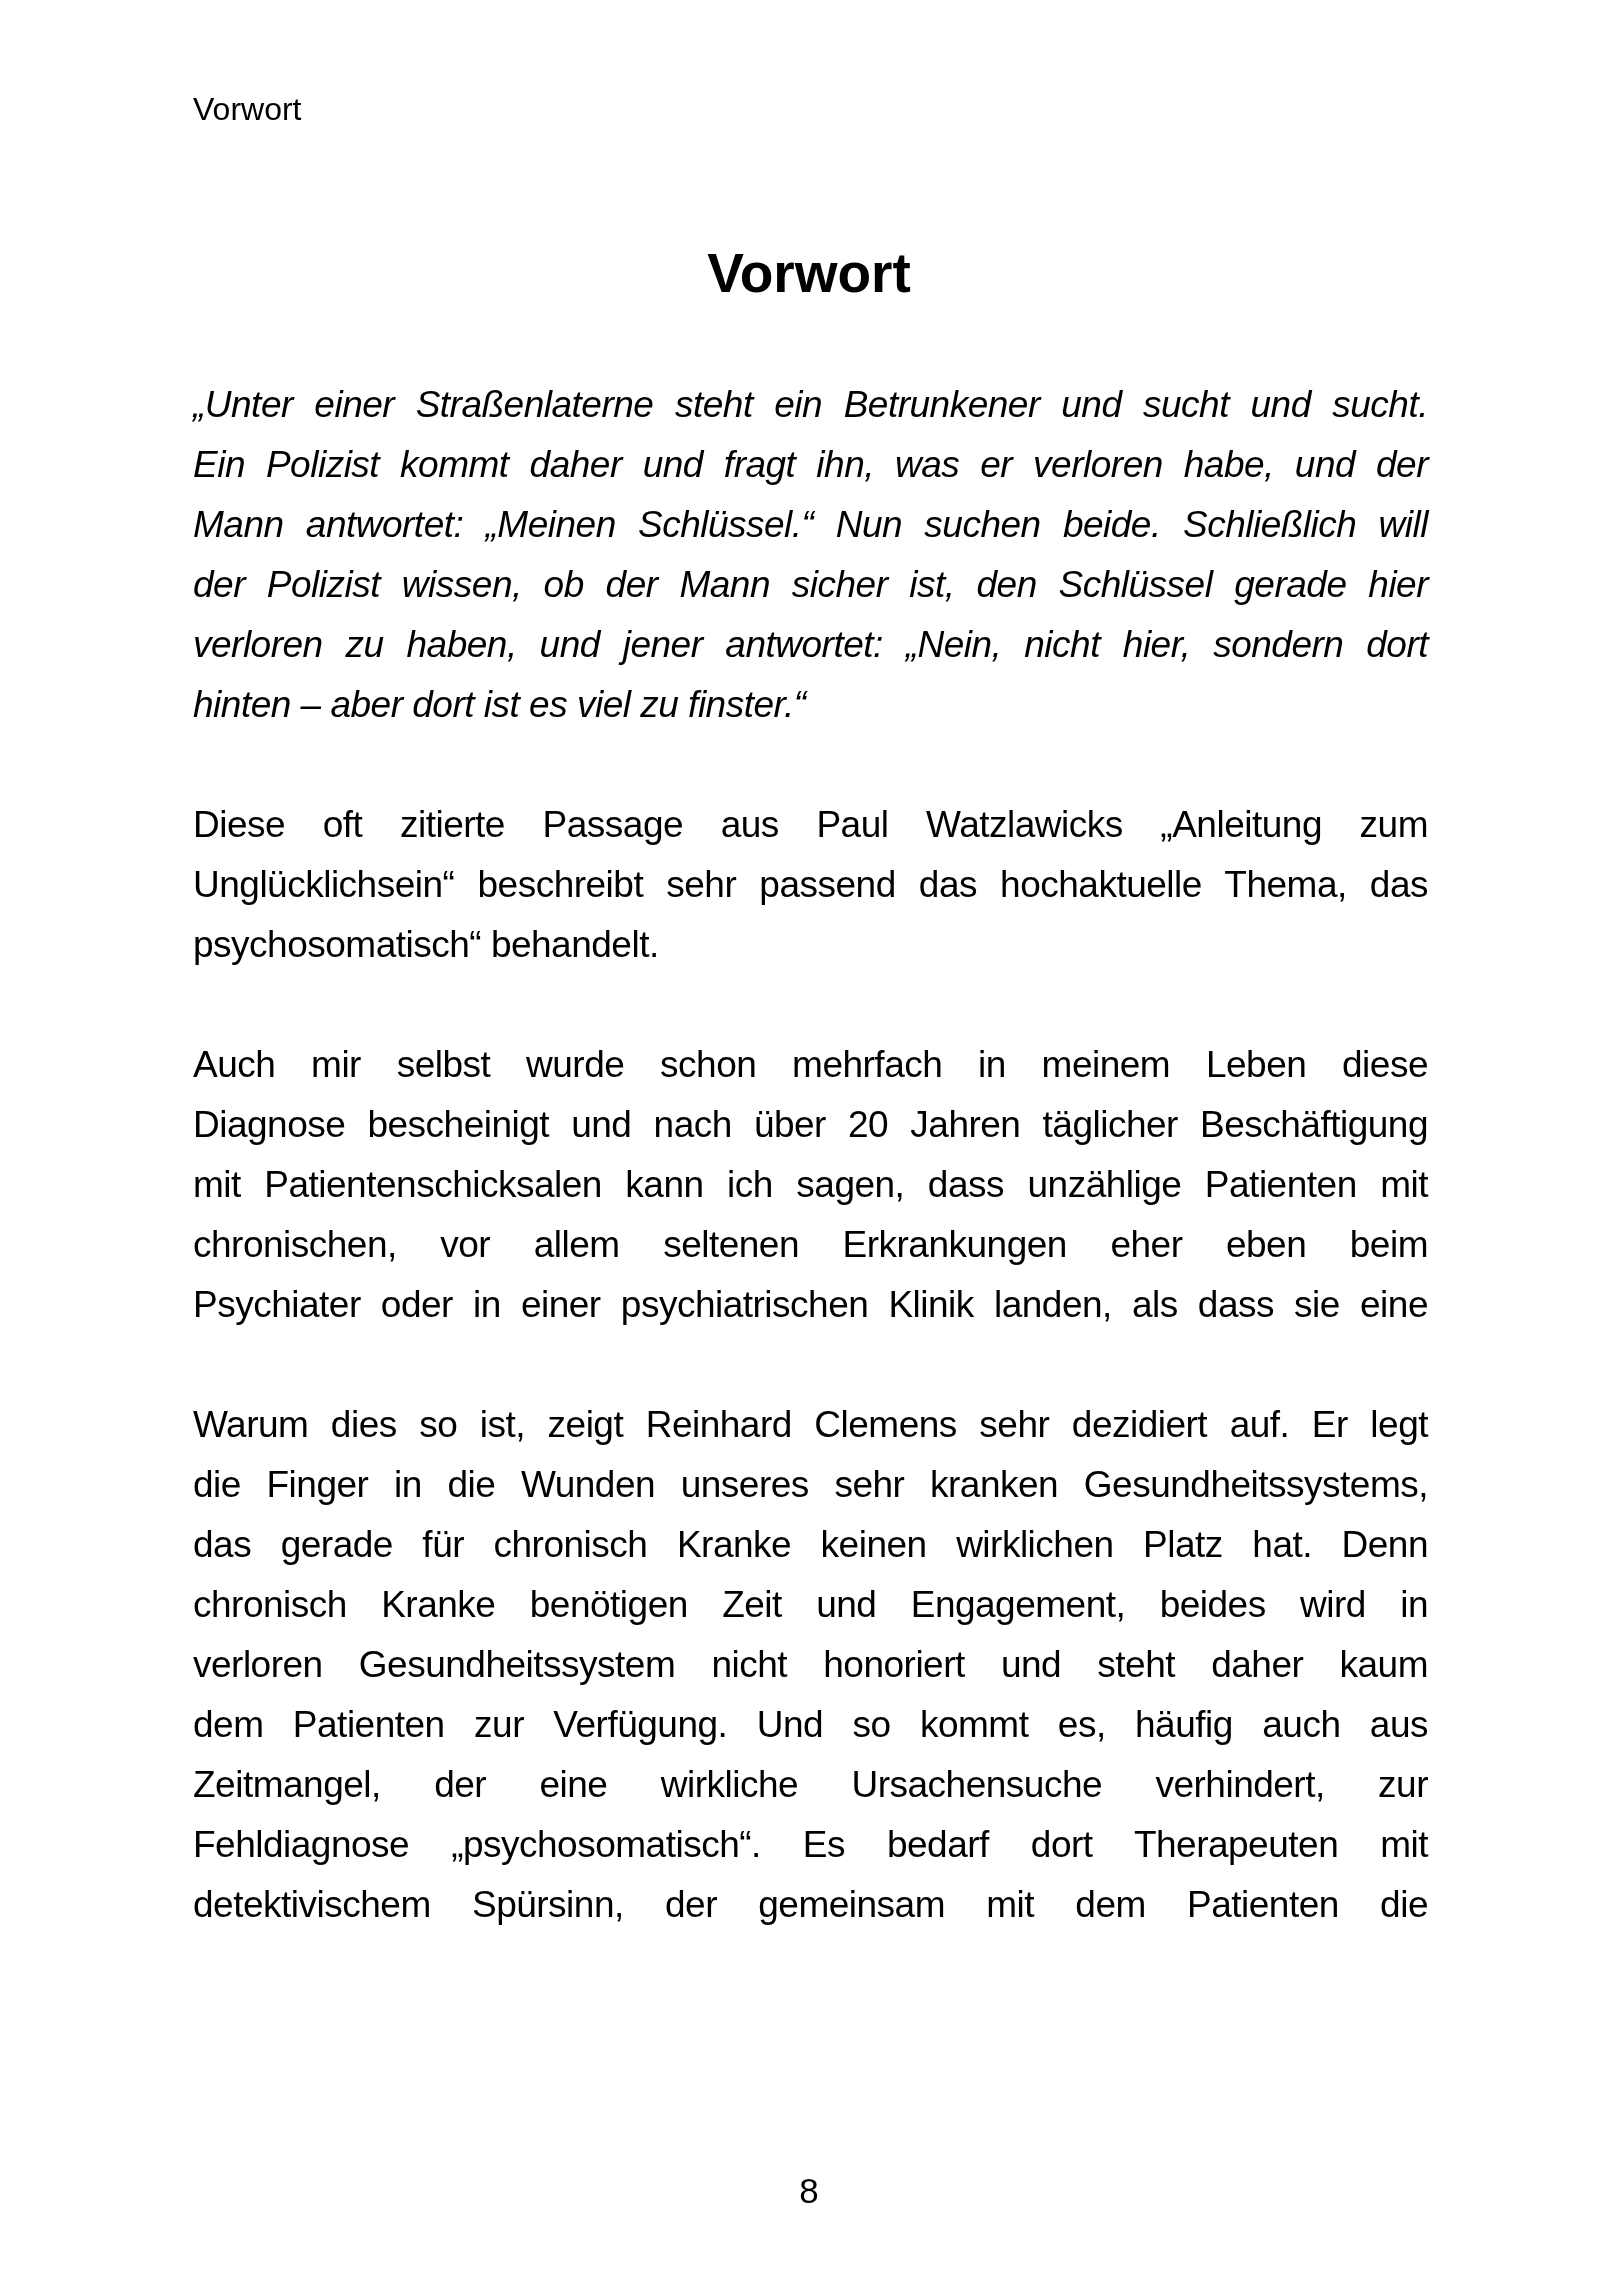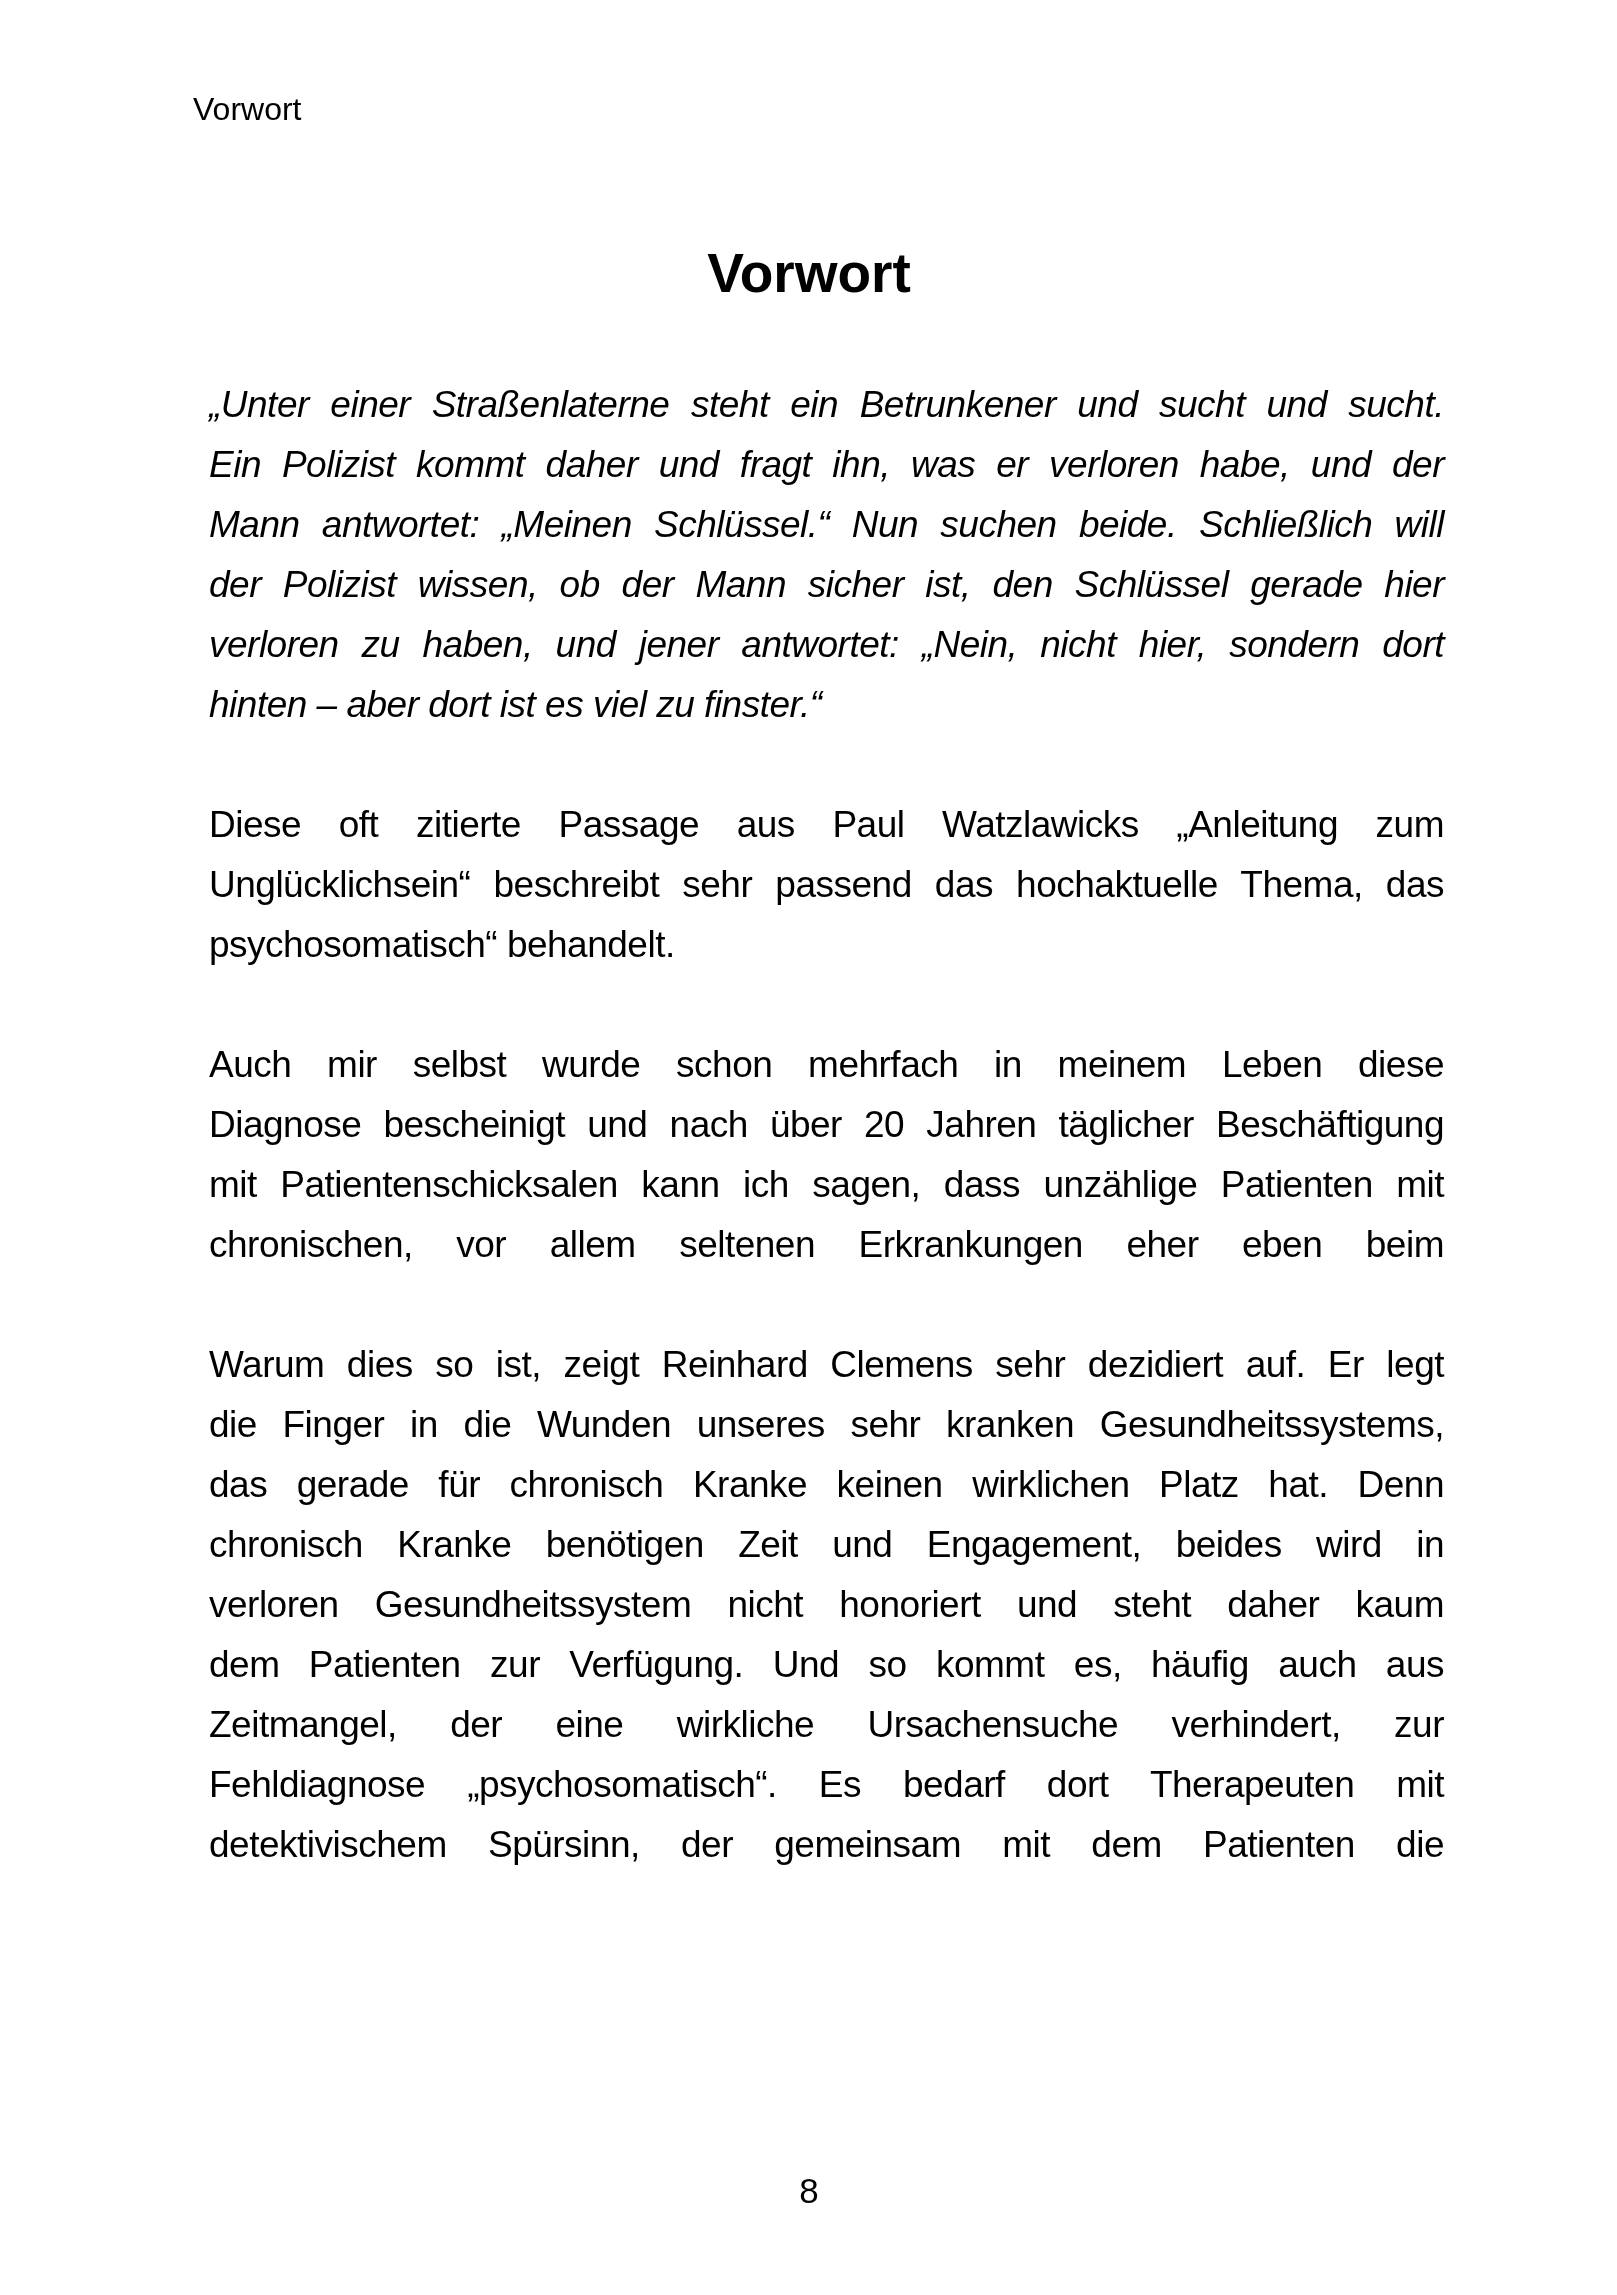--- a/index.html
+++ b/index.html
@@ -31,21 +31,20 @@
       font-size: 55px;
       font-weight: bold;
       line-height: 65px;
       margin: 0;
     }
     .body-text {
       position: absolute;
       left: 193px;
       width: 1235px;
       top: 375px;
-      margin-left: 16px;
     }
     .para {
       font-size: 37px;
       line-height: 60px;
       text-align: justify;
       margin: 0 0 60px 0;
       letter-spacing: -0.5px;
     }
     .para .line {
       display: block;
@@ -90,20 +89,21 @@
     <span class="line">Diese oft zitierte Passage aus Paul Watzlawicks „Anleitung zum</span>
     <span class="line">Unglücklichsein“ beschreibt sehr passend das hochaktuelle Thema, das</span>
     <span class="line last">psychosomatisch“ behandelt.</span>
   </p>
 
   <p class="para">
     <span class="line">Auch mir selbst wurde schon mehrfach in meinem Leben diese</span>
     <span class="line">Diagnose bescheinigt und nach über 20 Jahren täglicher Beschäftigung</span>
     <span class="line">mit Patientenschicksalen kann ich sagen, dass unzählige Patienten mit</span>
     <span class="line">chronischen, vor allem seltenen Erkrankungen eher eben beim</span>
+    <span class="line">Psychiater oder in einer psychiatrischen Klinik landen, als dass sie eine</span>
   </p>
 
   <p class="para">
     <span class="line">Warum dies so ist, zeigt Reinhard Clemens sehr dezidiert auf. Er legt</span>
     <span class="line">die Finger in die Wunden unseres sehr kranken Gesundheitssystems,</span>
     <span class="line">das gerade für chronisch Kranke keinen wirklichen Platz hat. Denn</span>
     <span class="line">chronisch Kranke benötigen Zeit und Engagement, beides wird in</span>
     <span class="line">verloren Gesundheitssystem nicht honoriert und steht daher kaum</span>
     <span class="line">dem Patienten zur Verfügung. Und so kommt es, häufig auch aus</span>
     <span class="line">Zeitmangel, der eine wirkliche Ursachensuche verhindert, zur</span>

